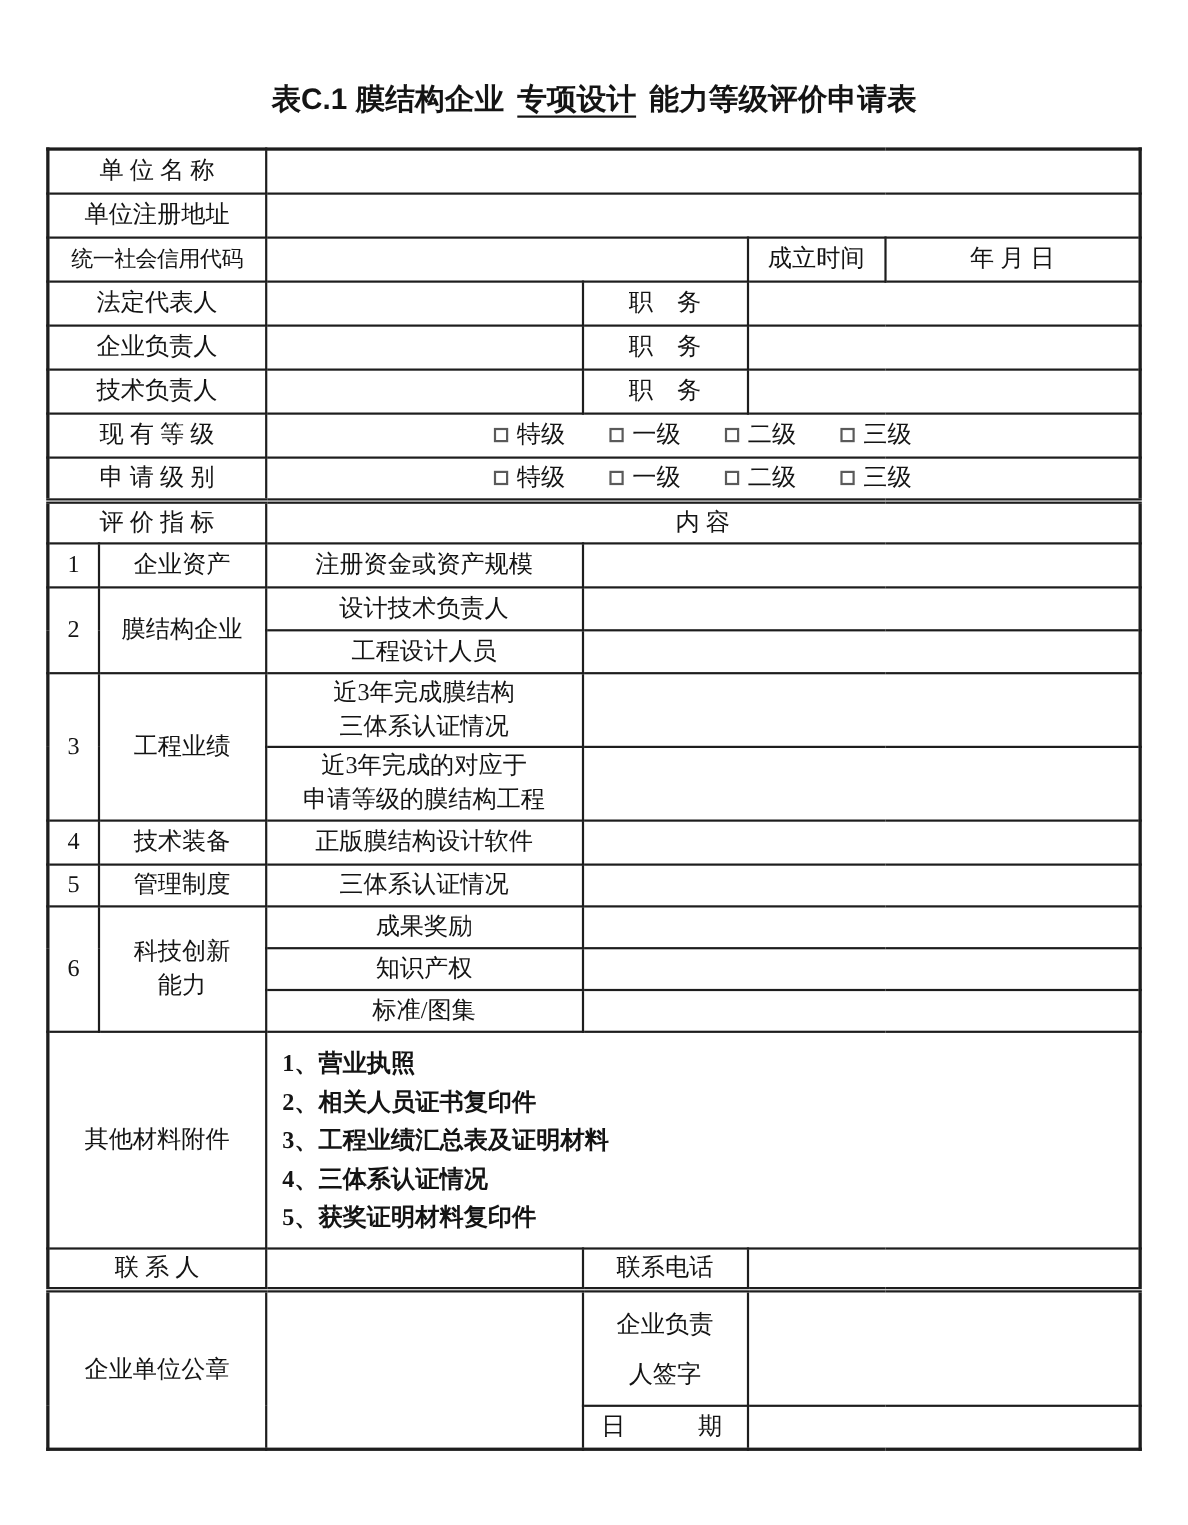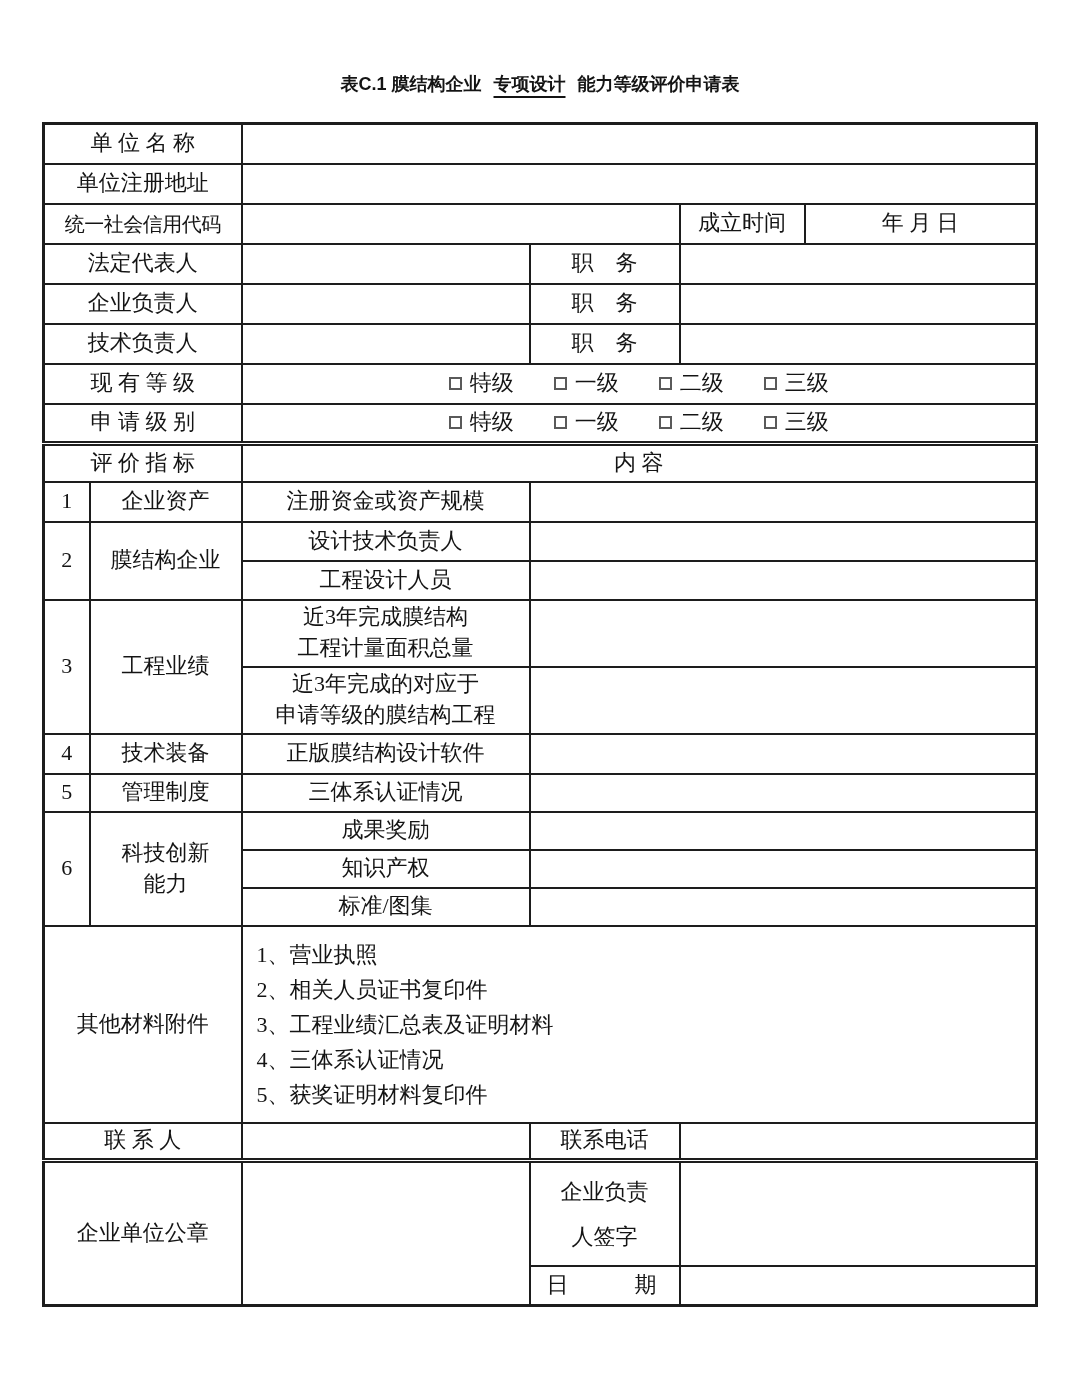--- a/index.html
+++ b/index.html
@@ -23,21 +23,21 @@
   .t-main {
     text-align: center;
     font-size: 29px;
     font-weight: bold;
     margin-top: 20px;
     letter-spacing: 1px;
     font-family: "Liberation Sans", sans-serif;
   }
   .t-caption {
     text-align: center;
-    font-size: 18px;
+    font-size: 27px;
     font-weight: 600;
     margin-top: 42px;
     font-family: "Liberation Sans", sans-serif;
   }
   .t-caption .ul {
     text-decoration: underline;
     text-decoration-thickness: 2px;
     text-underline-offset: 6px;
     margin: 0 12px;
   }
@@ -79,21 +79,21 @@
   .cbitem { display: inline-flex; align-items: center; justify-content: center; }
   .cb {
     display: inline-block;
     width: 13px; height: 13px;
     border: 2px solid #5a5a5a;
     margin-right: 8px;
     background: #fff;
   }
 
   .att { text-align: left; padding: 10px 10px 10px 14px; }
-  .att-line { line-height: 35px; }
+  .att-line { line-height: 35px; font-weight: bold; }
 
   .date-cell { text-align: left; padding-left: 16px; }
   .sig-cell { line-height: 2.05; }
 </style>
 </head>
 <body>
 
 <div class="page">
 
   <div class="t-caption">
@@ -217,21 +217,21 @@
     </tr>
     <tr class="h39">
       <td>工程设计人员</td>
       <td colspan="3"></td>
     </tr>
 
     <tr class="h67">
       <td rowspan="2">3</td>
       <td rowspan="2">工程业绩</td>
       <td class="pre">近3年完成膜结构
-工程计量面积总量</td>
+三体系认证情况</td>
       <td colspan="3"></td>
     </tr>
     <tr class="h67">
       <td class="pre">近3年完成的对应于
 申请等级的膜结构工程</td>
       <td colspan="3"></td>
     </tr>
 
     <tr class="h40">
       <td>4</td>

